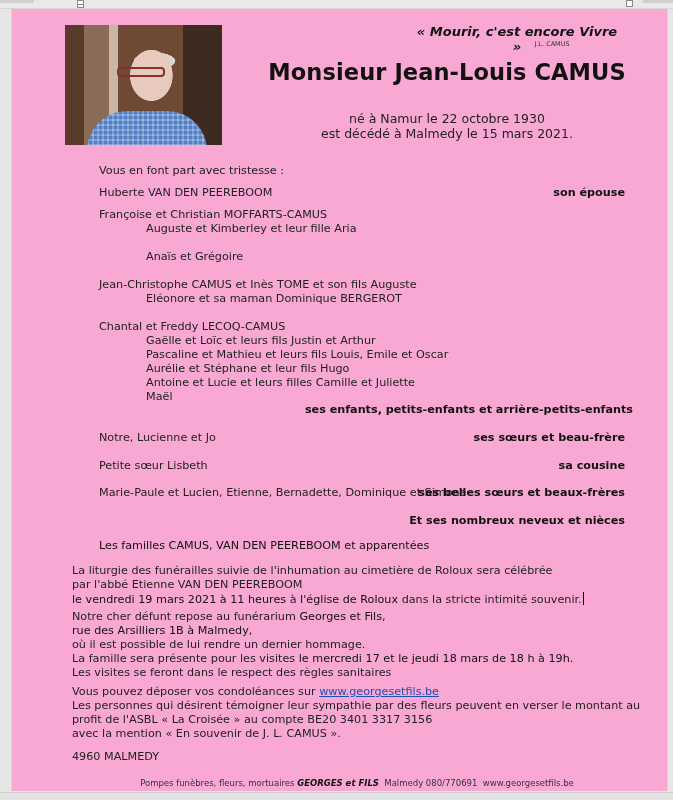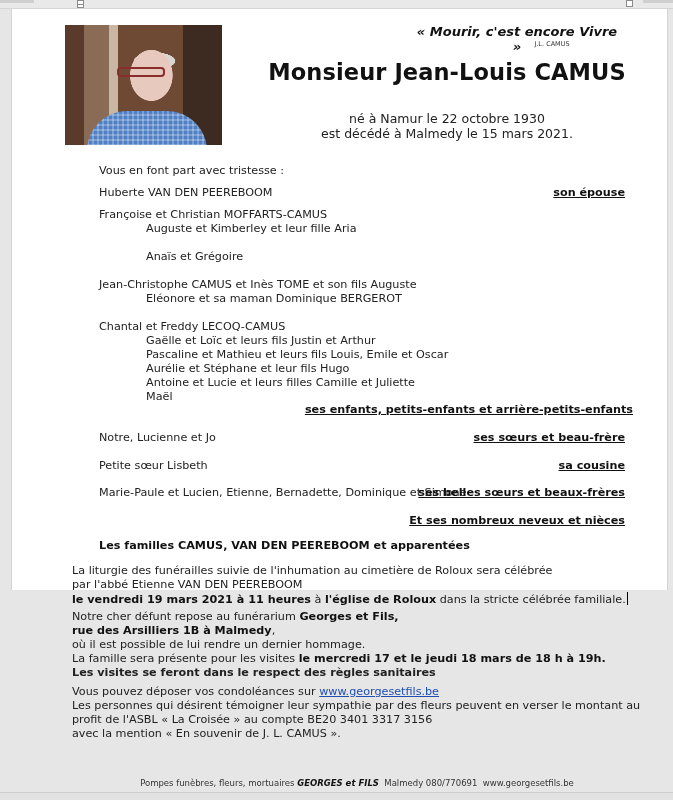--- a/index.html
+++ b/index.html
@@ -17,22 +17,22 @@
   .ruler-right-zone { position:absolute; right:0; top:0; width:30px; height:3px; background:#cfcfcf; }
   .indent-marker {
     position:absolute; top:0; width:7px; height:7px;
     border:1px solid #8a8a8a; background:#fff; box-sizing:border-box;
   }
   .indent-marker.left { left:77px; height:8px; }
   .indent-marker.left::after { content:""; position:absolute; left:0; right:0; top:3px; border-top:1px solid #8a8a8a; }
   .indent-marker.right { left:626px; }
 
   .page {
-    position:absolute; left:11px; top:9px; width:655px; height:581px;
-    background:#ffffff; border-left:1px solid #d4d4d4; border-right:1px solid #d4d4d4;
+    position:absolute; left:11px; top:9px; width:655px; height:782px;
+    background:#f9a8d4; border-left:1px solid #d4d4d4; border-right:1px solid #d4d4d4;
   }
   .bottom-bar { position:absolute; left:0; top:792px; width:673px; height:8px; background:#e2e2e2; border-top:1px solid #cfcfcf; }
 
   .photo {
     position:absolute; left:53px; top:16px; width:157px; height:120px;
     background:
       radial-gradient(ellipse 30px 36px at 55% 42%, #e8c9bd 0 70%, transparent 72%),
       radial-gradient(ellipse 34px 14px at 57% 30%, #d9d6d2 0 60%, transparent 62%),
       radial-gradient(ellipse 70px 40px at 52% 100%, #5f8fd0 0 70%, transparent 72%),
       linear-gradient(90deg, #5a3a2a 0 12%, #8a6b55 12% 28%, #c9b7a4 28% 34%, #6e4a35 34% 75%, #3d2a20 75% 100%);
@@ -65,23 +65,23 @@
   }
   .dates {
     position:absolute; left:290px; top:102px; width:290px; text-align:center;
     font-size:12.5px; line-height:15px; color:#222;
   }
 
   .line { position:absolute; font-size:11.2px; white-space:nowrap; color:#222; }
   .line.ind { left:134px; }
   .line.l0 { left:63px;margin-left:24px; }
   .rel {
-    position:absolute; right:42px; font-size:11.2px; font-weight:bold; white-space:nowrap; color:#111;text-decoration:underline;
+    position:absolute; right:42px; font-size:11.2px; font-weight:bold; white-space:nowrap; color:#111;
   }
-  .bold { font-weight:bold; color:#111; }
+  .bold { font-weight:normal; color:#111; }
 
   .center {
     position:absolute; left:60px; width:570px; font-size:11.2px;
     white-space:nowrap; color:#222;
   }
   .cursor { display:inline-block; width:1px; height:13px; background:#000; vertical-align:-2px; margin-left:1px; }
   .link { color:#1f4fb4; text-decoration:underline; }
   .footer {
     position:absolute; left:60px; top:780px; width:570px; text-align:center;
     font-size:8.5px; color:#333; white-space:nowrap;
@@ -141,21 +141,21 @@
   <div class="line l0" style="top:477px">Marie-Paule et Lucien, Etienne, Bernadette, Dominique et Simone</div>
   <div class="rel" style="top:477px">ses belles sœurs et beaux-frères</div>
 
   <div class="rel" style="top:505px">Et ses nombreux neveux et nièces</div>
 
   <div class="line l0 bold" style="top:530px">Les familles CAMUS, VAN DEN PEEREBOOM et apparentées</div>
 
   <div class="center" style="top:555px">La liturgie des funérailles suivie de l'inhumation au cimetière de Roloux sera célébrée</div>
   <div class="center" style="top:569px">par l'abbé Etienne VAN DEN PEEREBOOM</div>
   <div class="center" style="top:583px">
-    <span class="bold">le vendredi 19 mars 2021 à 11 heures</span><span> à </span><span class="bold">l'église de Roloux</span><span> dans la stricte célébrée familiale.</span><span class="cursor"></span>
+    <span class="bold">le vendredi 19 mars 2021 à 11 heures</span><span> à </span><span class="bold">l'église de Roloux</span><span> dans la stricte intimité souvenir.</span><span class="cursor"></span>
   </div>
 
   <div class="center" style="top:601px">
     <span>Notre cher défunt repose au funérarium </span><span class="bold">Georges et Fils,</span>
   </div>
   <div class="center" style="top:615px">
     <span class="bold">rue des Arsilliers 1B à Malmedy</span><span>,</span>
   </div>
   <div class="center" style="top:629px">où il est possible de lui rendre un dernier hommage.</div>
   <div class="center" style="top:643px">
@@ -163,19 +163,20 @@
   </div>
   <div class="center" style="top:676px">
     <span>Vous pouvez déposer vos condoléances sur </span><span class="link">www.georgesetfils.be</span>
   </div>
 
   <div class="center bold" style="top:657px">Les visites se feront dans le respect des règles sanitaires</div>
   <div class="center" style="top:690px">Les personnes qui désirent témoigner leur sympathie par des fleurs peuvent en verser le montant au</div>
   <div class="center" style="top:704px">profit de l'ASBL « La Croisée » au compte BE20 3401 3317 3156</div>
   <div class="center" style="top:718px">avec la mention « En souvenir de J. L. CAMUS ».</div>
 
+  <div class="center" style="top:741px">4960 MALMEDY</div>
 
   <div class="footer" style="top:769px">
     <span>Pompes funèbres, fleurs, mortuaires </span><span class="bi">GEORGES et FILS</span><span style="white-space:pre">  Malmedy 080/770691  www.georgesetfils.be</span>
   </div>
 </div>
 
 <div class="bottom-bar"></div>
 
 </body></html>

